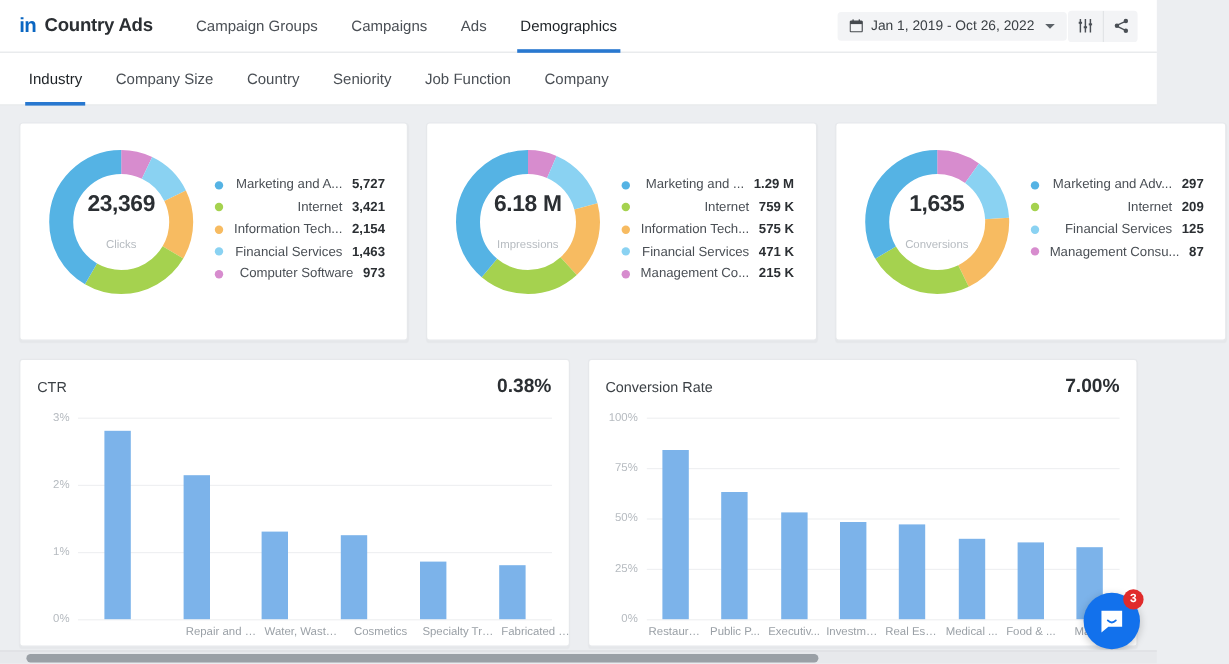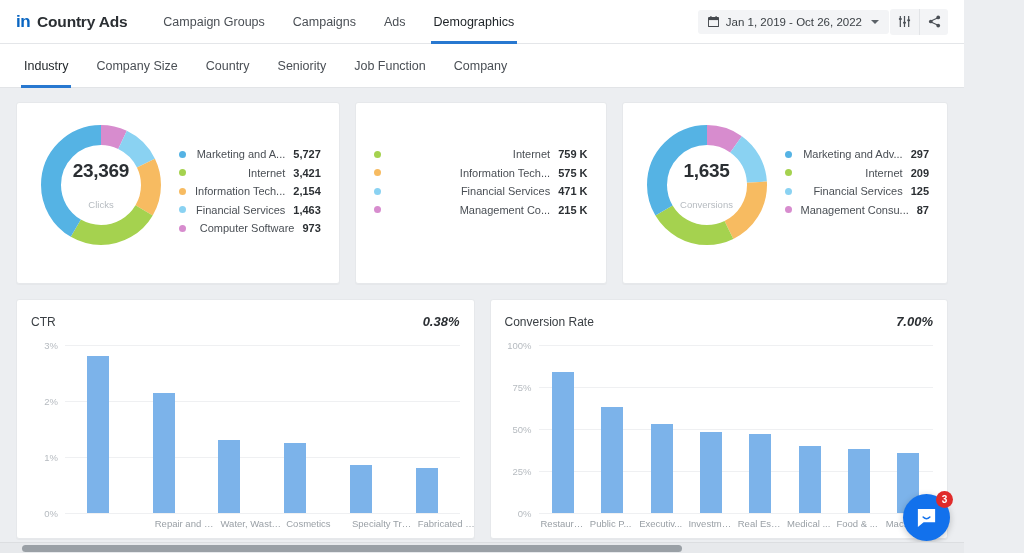--- a/index.html
+++ b/index.html
@@ -104,42 +104,42 @@
     flex: 1; white-space: nowrap; overflow: hidden; text-overflow: ellipsis;
     padding-right: 8px;
   }
   .legend-val { font-weight: bold; color: #2b2f33; font-size: 11px; white-space: nowrap; }
 
   
   .bar-row { display: flex; gap: 15px; margin-top: 15px; }
   .bar-card { flex: 1; height: 240px; padding: 14px 14px 0 14px; position: relative; }
   .bar-head { display: flex; align-items: baseline; }
   .bar-title { font-size: 12px; color: #3b4045; }
-  .bar-kpi { margin-left: auto; font-size: 13px; font-weight: bold; color: #2b2f33; font-style: italic; }
+  .bar-kpi { margin-left: auto; font-size: 16px; font-weight: bold; color: #2b2f33; }
   .plot {
     position: relative; height: 168px; margin-top: 16px; margin-left: 34px;
   }
   .gridline {
     position: absolute; left: 0; right: 0; height: 1px; background: #eff0f2;
   }
   .ytick {
     position: absolute; right: calc(100% + 7px); font-size: 9.5px; color: #b6bbc0;
     transform: translateY(-50%); white-space: nowrap;
   }
   .bars {
     position: absolute; left: 0; right: 0; bottom: 0; top: 0;
     display: flex; align-items: flex-end;
   }
   .bar-slot { flex: 1; display: flex; justify-content: center; height: 100%; align-items: flex-end; }
   .bar { width: 22px; background: #7cb3ea; }
   .xlabels {
     display: flex; margin-left: 34px; margin-top: 5px;
   }
   .xlabel {
-    flex: 1; text-align: left; font-size: 9.5px; color: #9aa0a6;
+    flex: 1; text-align: center; font-size: 9.5px; color: #9aa0a6;
     white-space: nowrap; overflow: hidden; text-overflow: ellipsis;
     padding: 0 2px;
   }
   .xlabels.shifted { transform: translateX(22px); }
 
   
   .chat {
     position: absolute; right: 14px; bottom: 12px;
     width: 47px; height: 47px; border-radius: 50%;
     background: #1271ec; display: flex; align-items: center; justify-content: center;
@@ -264,21 +264,41 @@
               <span class="legend-val">1,463</span>
             </div>
             <div class="legend-row">
               <span class="dot" style="background:#d78cce"></span>
               <span class="legend-name">Computer Software</span>
               <span class="legend-val">973</span>
             </div>
           </div>
         </div>
         <div class="card donut-card">
+          <div class="donut-wrap">
+            <div class="donut">
+              <svg width="132" height="132" viewBox="0 0 132 132">
+                <circle r="50" cx="66" cy="66" fill="none" stroke="#d78cce" stroke-width="20" stroke-dasharray="20.41 293.75" stroke-dashoffset="0.00"></circle>
+                <circle r="50" cx="66" cy="66" fill="none" stroke="#8ad2f2" stroke-width="20" stroke-dasharray="44.70 269.46" stroke-dashoffset="-20.41"></circle>
+                <circle r="50" cx="66" cy="66" fill="none" stroke="#f7bb61" stroke-width="20" stroke-dasharray="54.57 259.58" stroke-dashoffset="-65.11"></circle>
+                <circle r="50" cx="66" cy="66" fill="none" stroke="#a5d24f" stroke-width="20" stroke-dasharray="72.04 242.12" stroke-dashoffset="-119.68"></circle>
+                <circle r="50" cx="66" cy="66" fill="none" stroke="#55b3e4" stroke-width="20" stroke-dasharray="122.44 191.72" stroke-dashoffset="-191.72"></circle>
+              </svg>
+              <div class="donut-center">
+                <div class="donut-value">6.18 M</div>
+                <div class="donut-label">Impressions</div>
+              </div>
+            </div>
+          </div>
           <div class="legend">
+            <div class="legend-row">
+              <span class="dot" style="background:#55b3e4"></span>
+              <span class="legend-name">Marketing and ...</span>
+              <span class="legend-val">1.29 M</span>
+            </div>
             <div class="legend-row">
               <span class="dot" style="background:#a5d24f"></span>
               <span class="legend-name">Internet</span>
               <span class="legend-val">759 K</span>
             </div>
             <div class="legend-row">
               <span class="dot" style="background:#f7bb61"></span>
               <span class="legend-name">Information Tech...</span>
               <span class="legend-val">575 K</span>
             </div>

